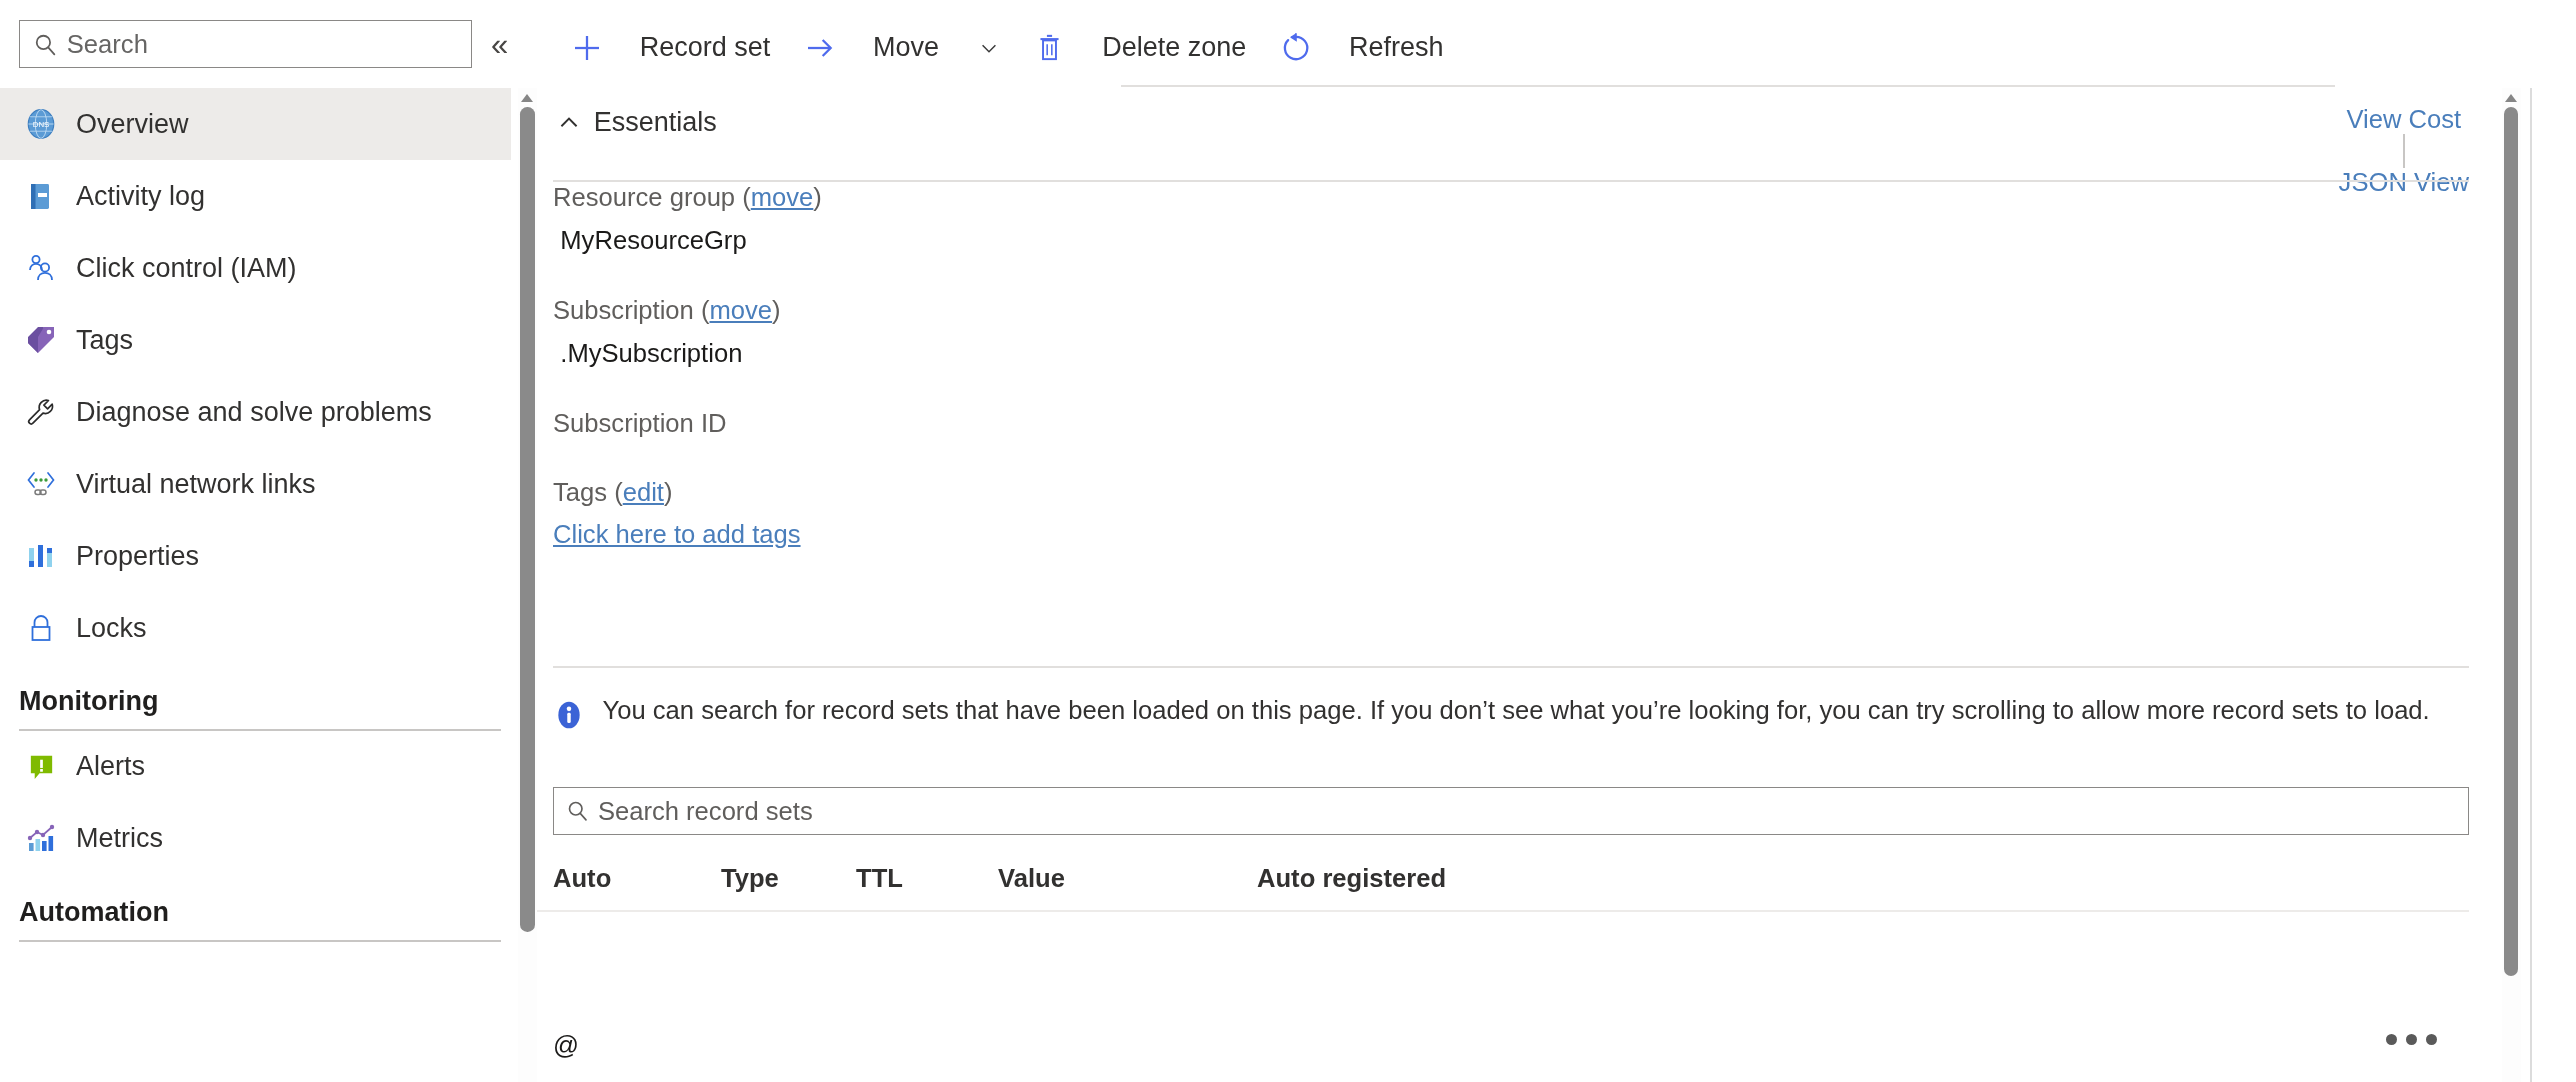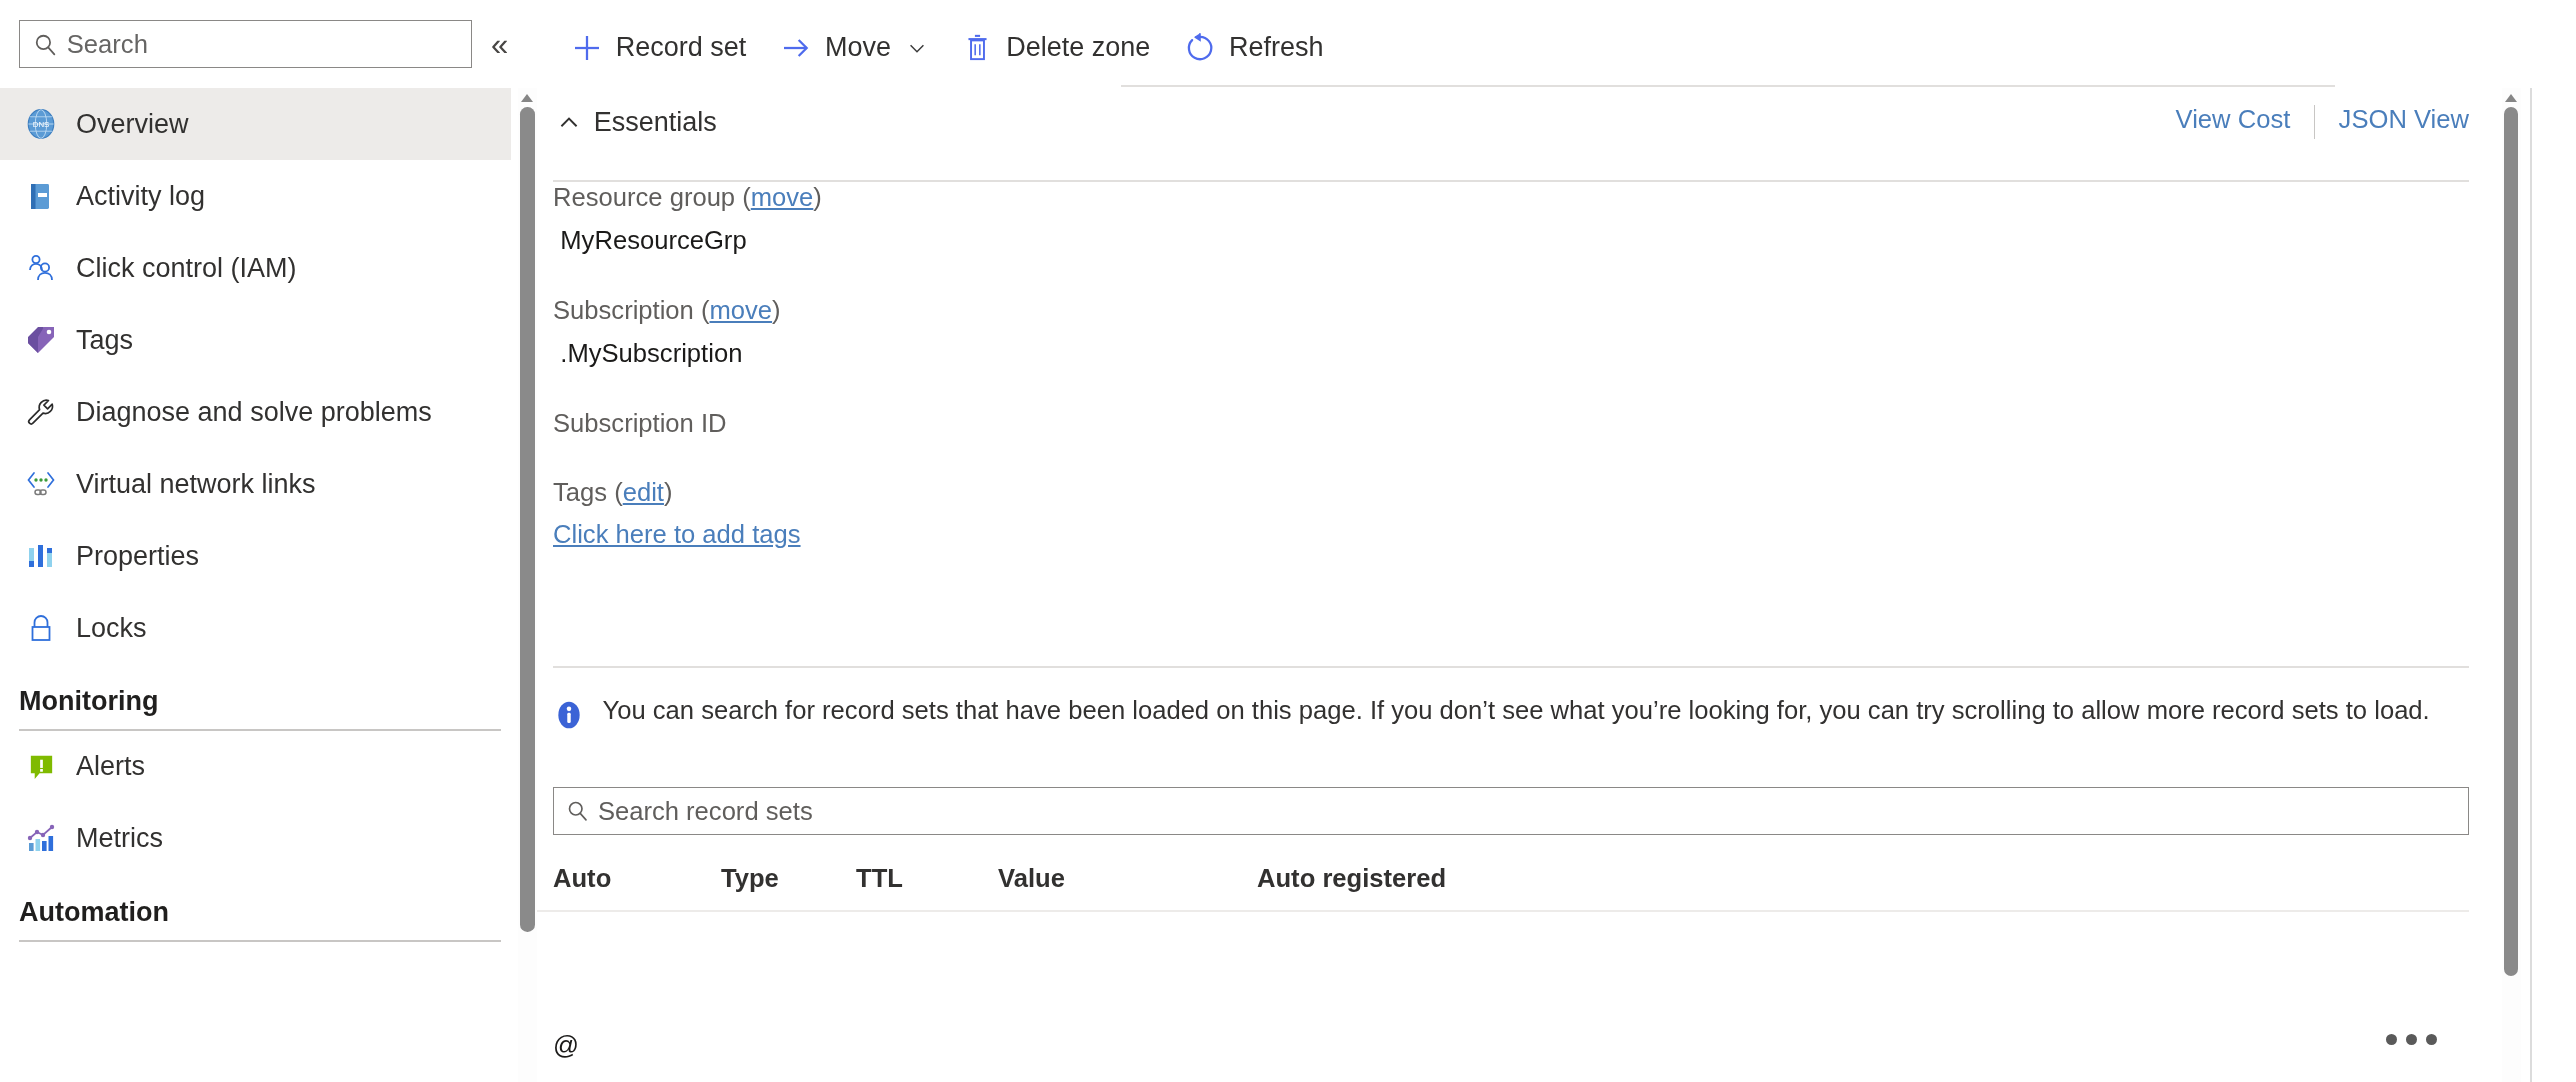--- a/index.html
+++ b/index.html
@@ -173,20 +173,21 @@
     padding-left: 16px;
     box-sizing: border-box;
   }
   .tbtn {
     display: flex;
     align-items: center;
     height: 95px;
     padding: 0 16px;
     cursor: pointer;
     user-select: none;
+    gap: 24px;
   }
   .tbtn .ti {
     width: 35px;
     height: 35px;
     flex: 0 0 35px;
     margin-right: 11.7px;
     display: flex;
     align-items: center;
     justify-content: center;
   }
@@ -241,20 +242,22 @@
   .ess-title {
     font-size: 27px;
     color: #323130;
     font-weight: 400;
   }
   .ess-links {
     position: absolute;
     right: 72px;
     top: 10.2px;
     display: flex;
+    align-items: center;
+    flex-direction: column;
   }
   .ess-links a {
     font-size: 25.6px;
     color: #4a7ebb;
     text-decoration: none;
     cursor: pointer;
     white-space: nowrap;
   }
   .ess-links .sep {
     width: 1.5px;

